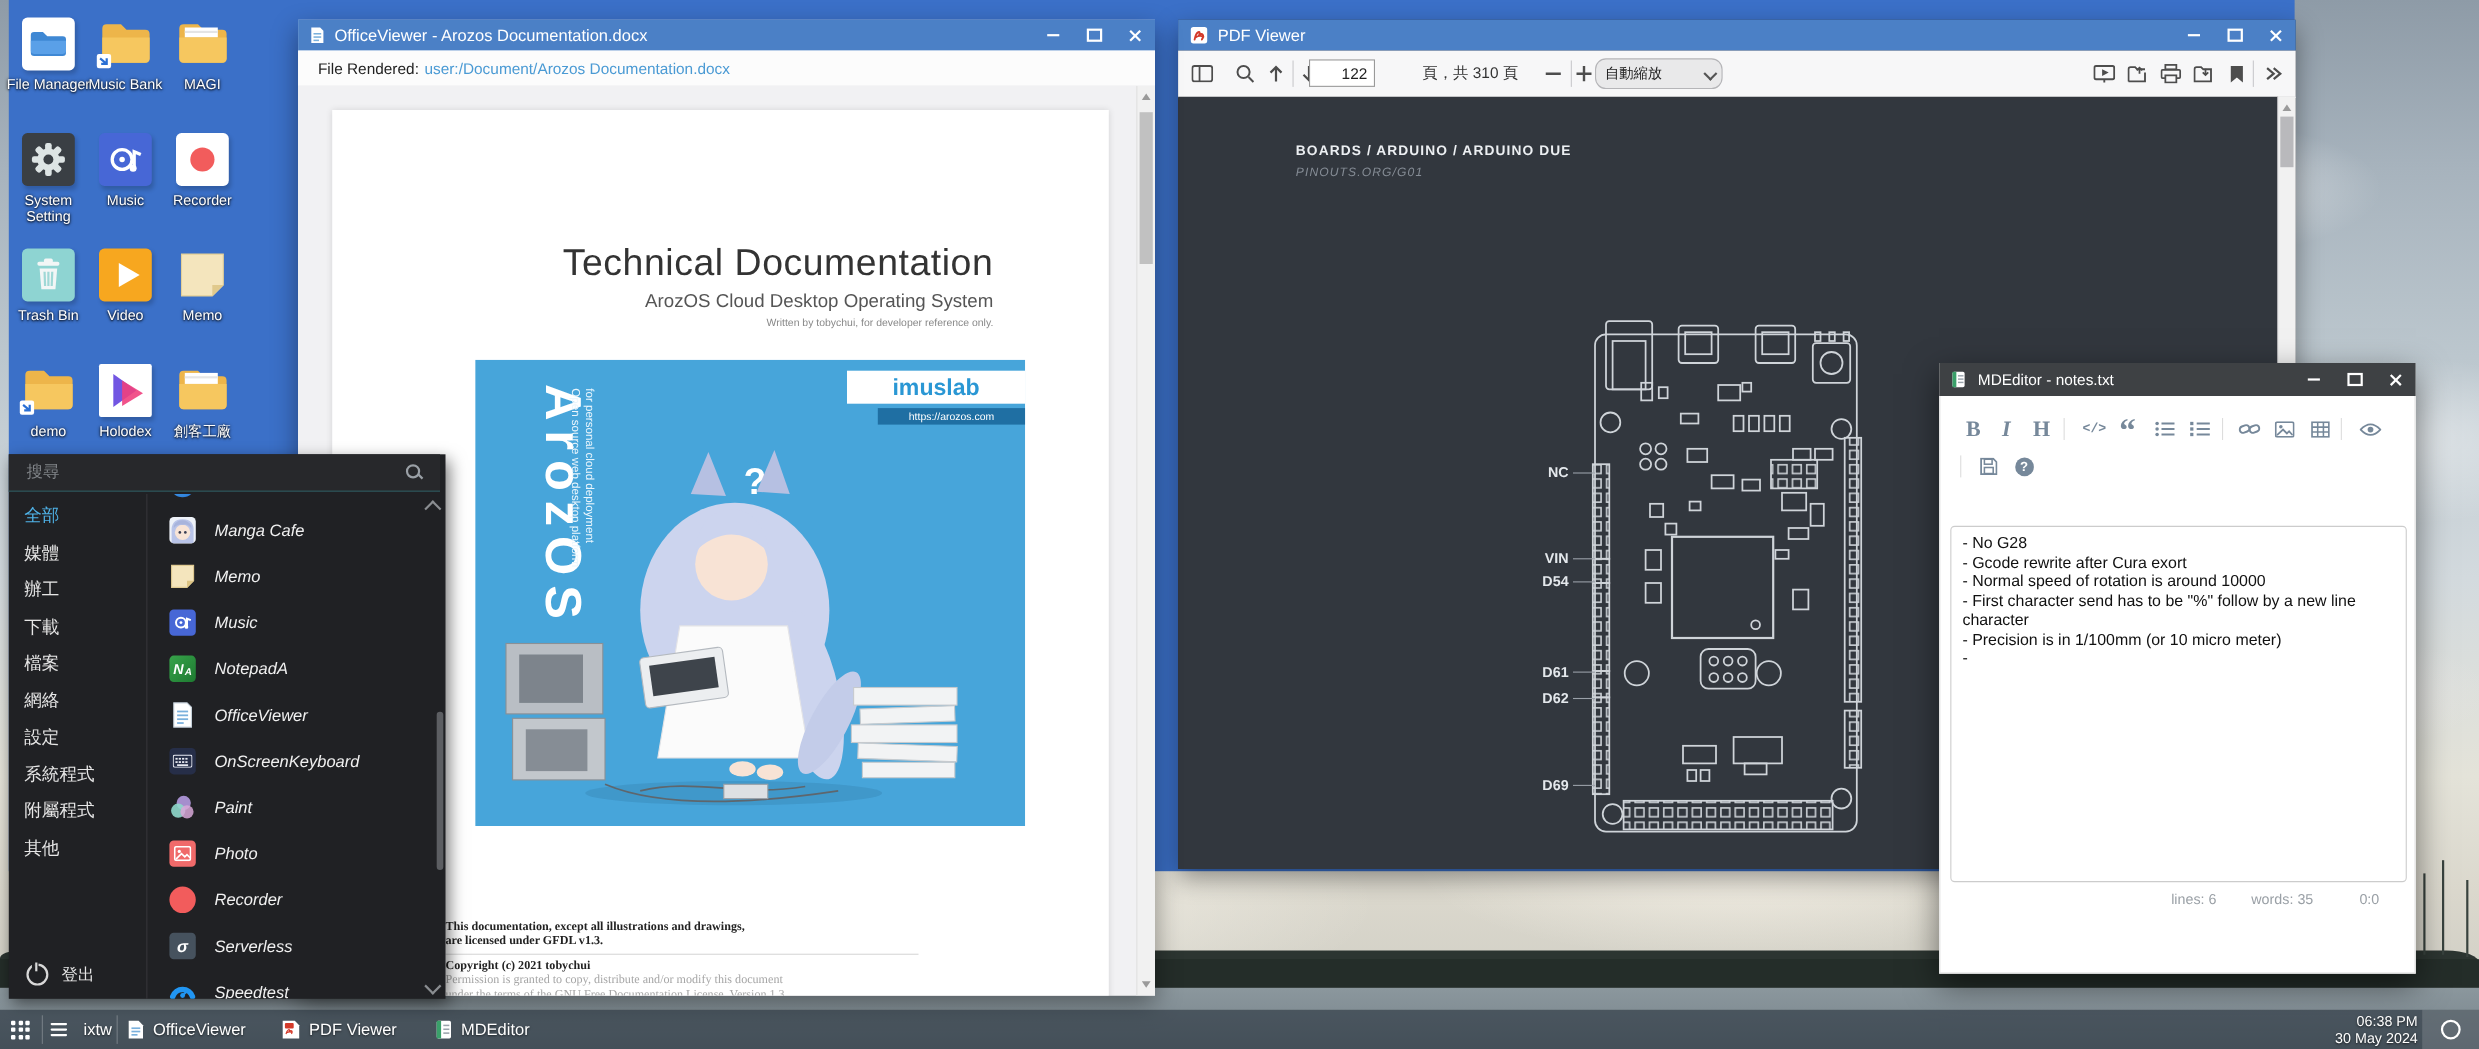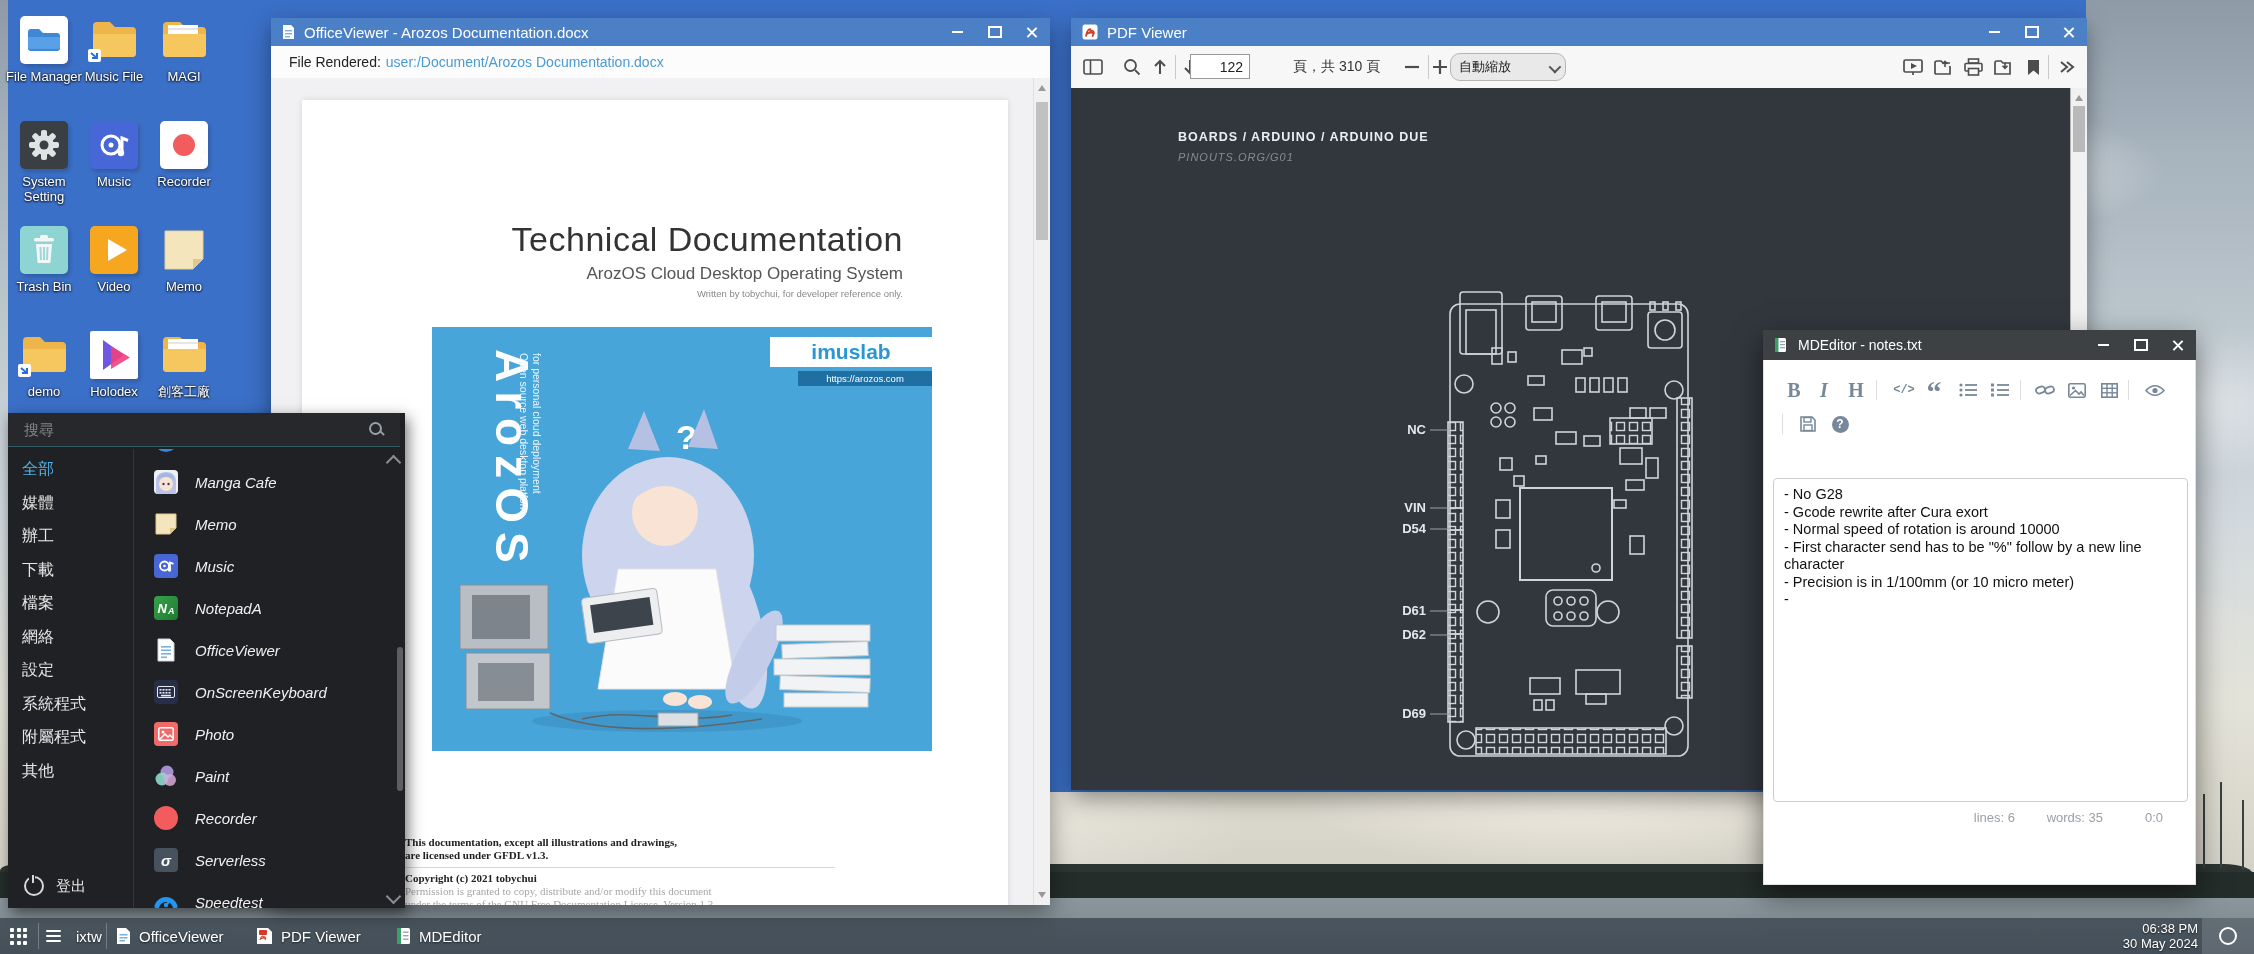--- a/index.html
+++ b/index.html
@@ -170,21 +170,21 @@
       <svg width="48" height="48">
         <path d="M3 10 q0-4 4-4 h13 l5 5 h17 q4 0 4 4 v22 q0 4-4 4 H7 q-4 0-4-4 z" fill="#edb54a"></path>
         <path d="M3 18 h43 v19 q0 4-4 4 H7 q-4 0-4-4 z" fill="#f6c75f"></path>
       </svg>
       <div class="shortcut-badge">
         <svg width="9" height="9">
             <path d="M1 8 L1 3 L6 3 M1 3 L7 8" stroke="#2a6fd4" stroke-width="2" fill="none" transform="rotate(180 4 5)"></path>
           </svg>
       </div>
     </div>
-    <div class="lb">Music File</div>
+    <div class="lb">Music Bank</div>
   </div>
   <div class="dicon" style="left:146px;top:16px;">
     <div class="art">
       <svg width="48" height="48">
         <path d="M3 10 q0-4 4-4 h13 l5 5 h17 q4 0 4 4 v22 q0 4-4 4 H7 q-4 0-4-4 z" fill="#edb54a"></path>
         <rect x="8" y="9" width="30" height="9" fill="#fff"></rect>
           <rect x="8" y="12" width="30" height="2" fill="#e4e4e4"></rect>
         <path d="M3 18 h43 v19 q0 4-4 4 H7 q-4 0-4-4 z" fill="#f6c75f"></path>
       </svg>
     </div>
@@ -703,38 +703,38 @@
                   <rect x="5.5" y="6" width="2" height="1.6"></rect>
                   <rect x="8.5" y="6" width="2" height="1.6"></rect>
                   <rect x="11.5" y="6" width="2" height="1.6"></rect>
             <rect x="4" y="8.8" width="10" height="1.6"></rect>
                 </g>
               </svg>
           </div>
           <span class="lbl">OnScreenKeyboard</span>
         </div>
         <div class="sm-app">
+          <div class="ai">
+            <svg width="24" height="24">
+                <circle cx="13" cy="8" r="6.5" fill="#b49ae0" opacity=".9"></circle>
+            <circle cx="8" cy="15" r="6.5" fill="#8fd8cc" opacity=".9"></circle>
+            <circle cx="16" cy="16" r="6" fill="#d8a8d8" opacity=".85"></circle>
+              </svg>
+          </div>
+          <span class="lbl">Paint</span>
+        </div>
+        <div class="sm-app">
           <div class="ai" style="background:#f06a6a;display:flex;align-items:center;justify-content:center;">
             <svg width="16" height="14">
                 <rect x="0.8" y="0.8" width="14.4" height="12.4" rx="1.5" fill="none" stroke="#fff" stroke-width="1.5"></rect>
             <circle cx="5" cy="5" r="1.5" fill="#fff"></circle>
                 <path d="M2 12 L7 7 L10 10 L12 8 L15 11" stroke="#fff" stroke-width="1.5" fill="none"></path>
               </svg>
           </div>
           <span class="lbl">Photo</span>
-        </div>
-        <div class="sm-app">
-          <div class="ai">
-            <svg width="24" height="24">
-                <circle cx="13" cy="8" r="6.5" fill="#b49ae0" opacity=".9"></circle>
-            <circle cx="8" cy="15" r="6.5" fill="#8fd8cc" opacity=".9"></circle>
-            <circle cx="16" cy="16" r="6" fill="#d8a8d8" opacity=".85"></circle>
-              </svg>
-          </div>
-          <span class="lbl">Paint</span>
         </div>
         <div class="sm-app">
           <div class="ai" style="border-radius:50%;background:#f25c5c;"></div>
           <span class="lbl">Recorder</span>
         </div>
         <div class="sm-app">
           <div class="ai" style="background:#46525e;display:flex;align-items:center;justify-content:center;">
             <span style="color:#fff;font-size:15px;font-weight:bold;">σ</span>
           </div>
           <span class="lbl">Serverless</span>

